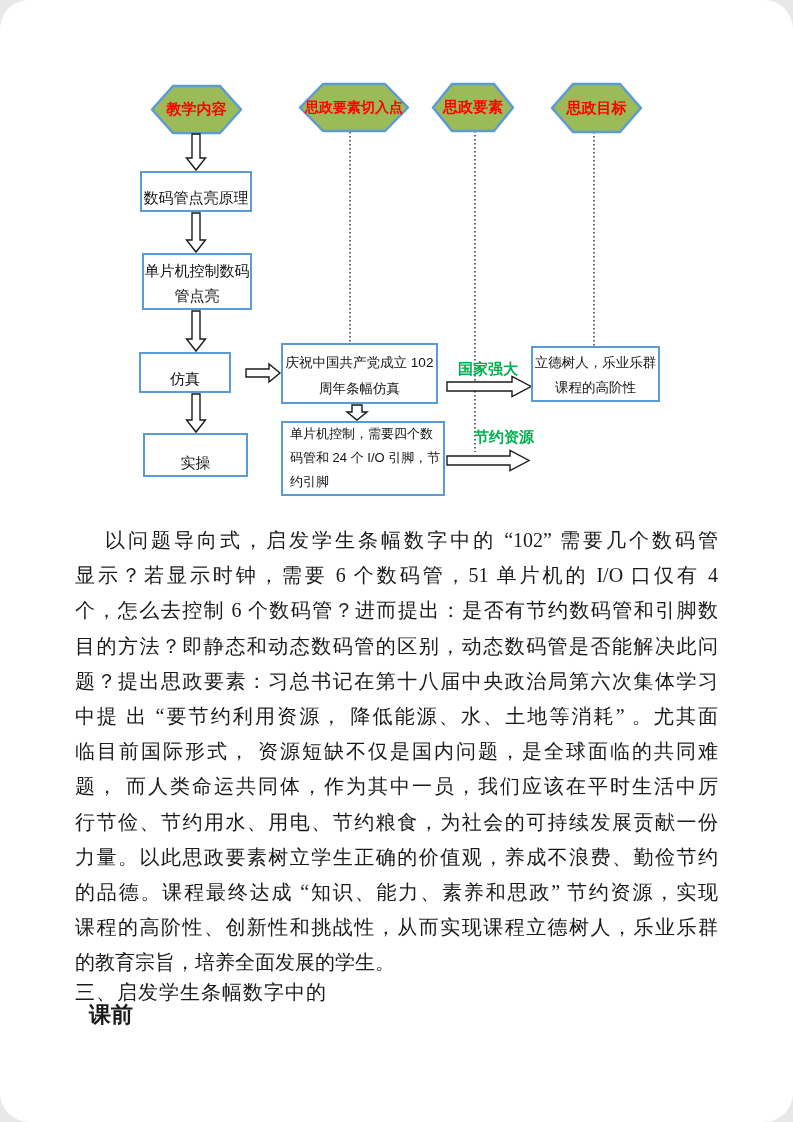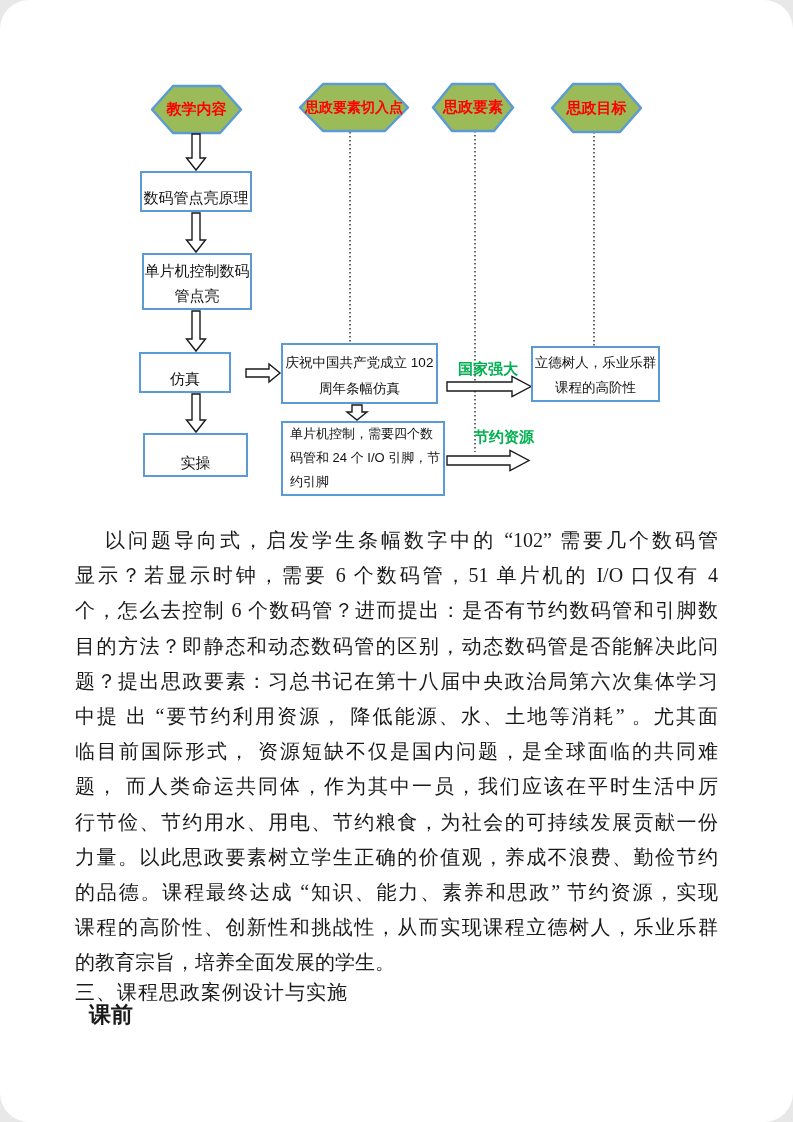--- a/index.html
+++ b/index.html
@@ -132,16 +132,16 @@
     <div class="para-line">中提 出 “要节约利用资源， 降低能源、水、土地等消耗” 。尤其面</div>
     <div class="para-line">临目前国际形式， 资源短缺不仅是国内问题，是全球面临的共同难</div>
     <div class="para-line">题， 而人类命运共同体，作为其中一员，我们应该在平时生活中厉</div>
     <div class="para-line">行节俭、节约用水、用电、节约粮食，为社会的可持续发展贡献一份</div>
     <div class="para-line">力量。以此思政要素树立学生正确的价值观，养成不浪费、勤俭节约</div>
     <div class="para-line">的品德。课程最终达成 “知识、能力、素养和思政” 节约资源，实现</div>
     <div class="para-line">课程的高阶性、创新性和挑战性，从而实现课程立德树人，乐业乐群</div>
     <div class="para-line last">的教育宗旨，培养全面发展的学生。</div>
   </div>
 
-  <div class="heading">三、课程思政案例设计与实施</div>
+  <div class="heading">三、启发学生条幅数字中的</div>
   <div class="subheading">课前</div>
 
 </div>
 
 </body></html>

